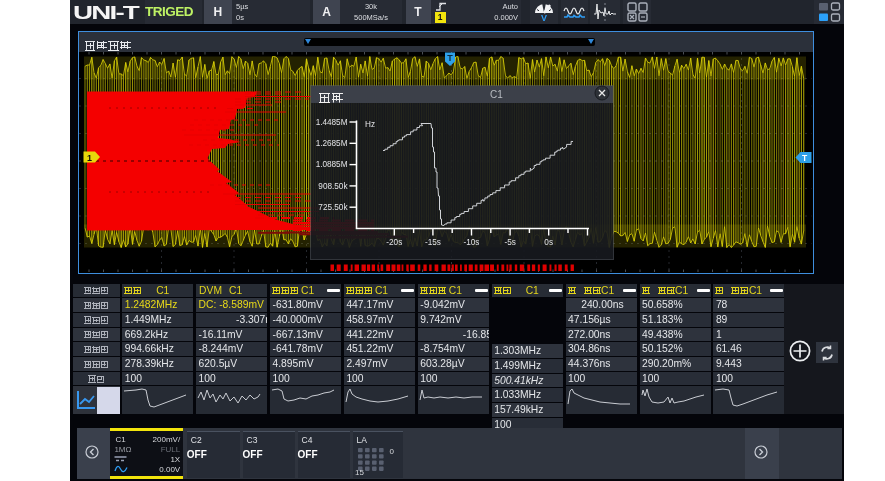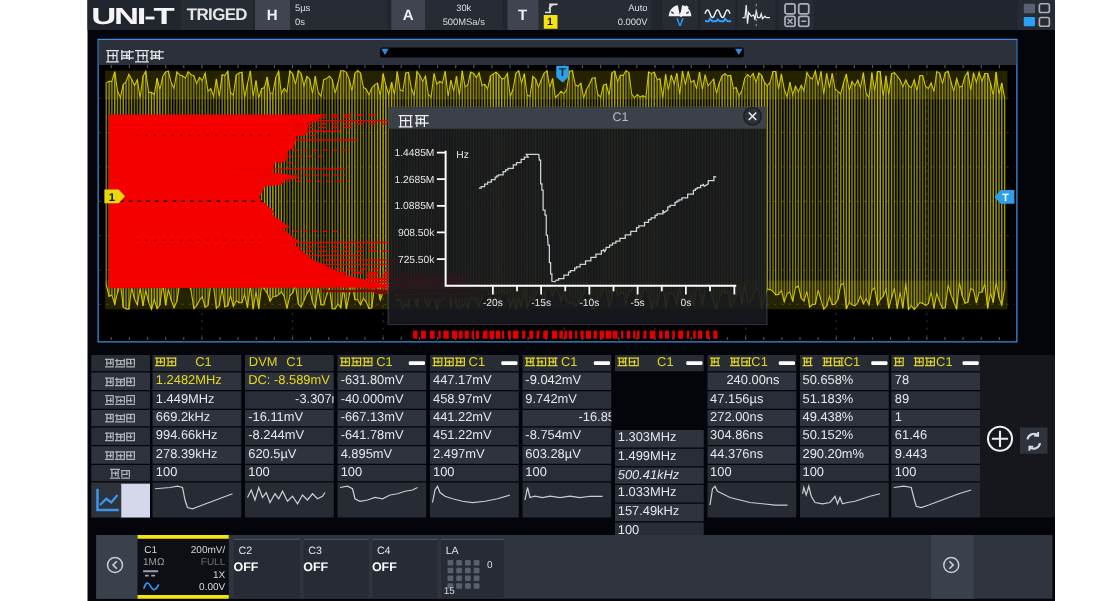--- a/index.html
+++ b/index.html
@@ -14,21 +14,21 @@
 .zt{width:10.5px;height:10.5px;margin:0 0.7px;vertical-align:-1px;background-size:100% 1.2px,72% 1px,100% 1.2px,1.2px 82%,1px 58%,1.2px 82%;background-position:0 0.6px,1.3px 4.9px,0 9.4px,1.3px 1.2px,5.1px 2.4px,8.8px 1.2px;}
 .zp{width:11.5px;height:11.5px;margin:0 0.8px;vertical-align:-1.5px;background-size:100% 1.3px,72% 1.1px,100% 1.3px,1.3px 82%,1.1px 58%,1.3px 82%;background-position:0 0.6px,1.4px 5.3px,0 10.2px,1.4px 1.3px,5.6px 2.6px,9.7px 1.3px;}
 .zt:nth-child(even){background-size:100% 1.1px,58% 1.1px,100% 1.1px,1.1px 82%,1.1px 48%,1.1px 82%;background-position:0 2px,2.1px 5.2px,0 8.8px,1px 1px,5.2px 3.6px,9.1px 1px;}
 .z:nth-child(even){background-size:100% 1px,58% 1px,100% 1px,1px 80%,1px 48%,1px 80%;background-position:0 1.4px,1.7px 4px,0 6.8px,0.8px 0.8px,4px 2.6px,6.9px 0.8px;}
 
 #tb{position:absolute;left:0;top:0;width:774px;height:24px;background:#21252d;}
 .seg{position:absolute;top:0;height:24px;background:#272b34;}
 .lab{background:#3f4450;color:#f0f0f2;font-weight:bold;font-size:12px;text-align:center;line-height:24px;}
 .small2{font-size:7.5px;color:#dcdee2;line-height:1;}
 #logo{position:absolute;left:3px;top:1.5px;font-weight:bold;font-size:18.5px;color:#f5f5f5;letter-spacing:-1.2px;transform:scaleX(1.5);transform-origin:0 0;}
-#triged{position:absolute;left:75px;top:0;width:57px;height:24px;background:#272b34;color:#e5e5e5;font-weight:bold;font-size:13.5px;text-align:center;line-height:23px;letter-spacing:-0.5px;}
+#triged{position:absolute;left:75px;top:0;width:57px;height:24px;background:#272b34;color:#bef264;font-weight:bold;font-size:13.5px;line-height:23px;letter-spacing:-0.5px;}
 
 #wf{position:absolute;left:8px;top:31px;width:735.5px;height:242.5px;border:1.5px solid #3e8ede;background:#000;}
 #wft{position:absolute;left:0;top:0;width:100%;height:19.5px;background:#2b303a;color:#fff;}
 #wft .t{position:absolute;left:5px;top:4px;color:#e8eaee;}
 #sbar{position:absolute;left:225px;top:5.5px;width:291px;height:8.5px;background:#010101;border-radius:2px;}
 #sbar:before{content:"";position:absolute;left:1px;top:1px;border-left:3.5px solid transparent;border-right:3.5px solid transparent;border-top:5px solid #2f87d9;}
 #sbar:after{content:"";position:absolute;right:1px;top:1px;border-left:3.5px solid transparent;border-right:3.5px solid transparent;border-top:5px solid #2f87d9;}
 
 #pop{position:absolute;left:241px;top:86px;width:301.5px;height:172.5px;background:rgba(23,25,31,0.9);box-shadow:0 0 0 1px rgba(90,95,105,0.55);}
 #popt{position:absolute;left:0;top:0;width:100%;height:16.5px;background:#3c4049;color:#e8e8e8;}

